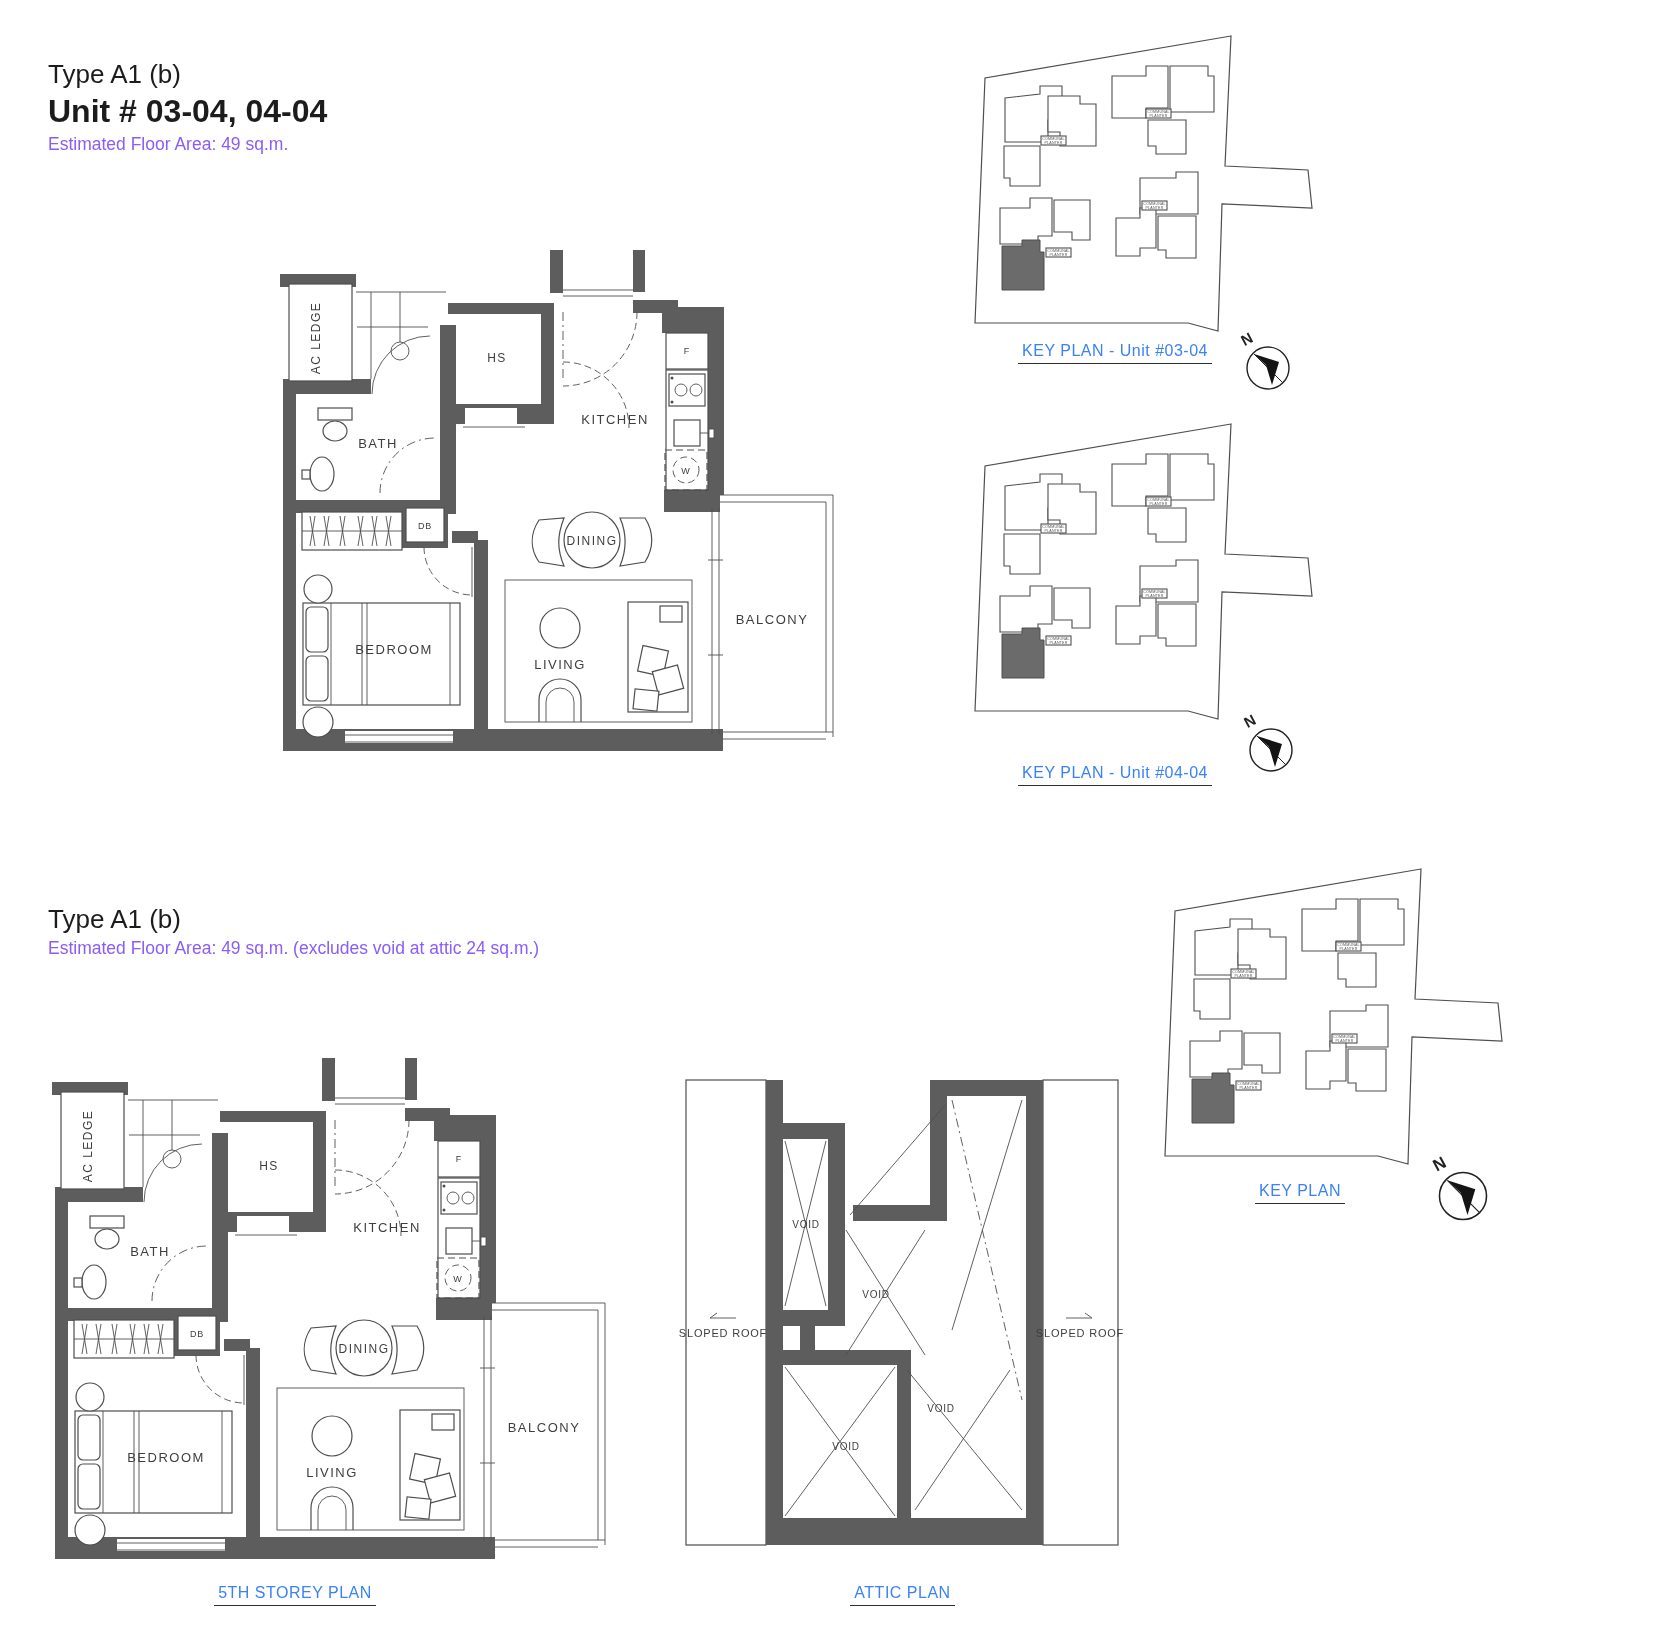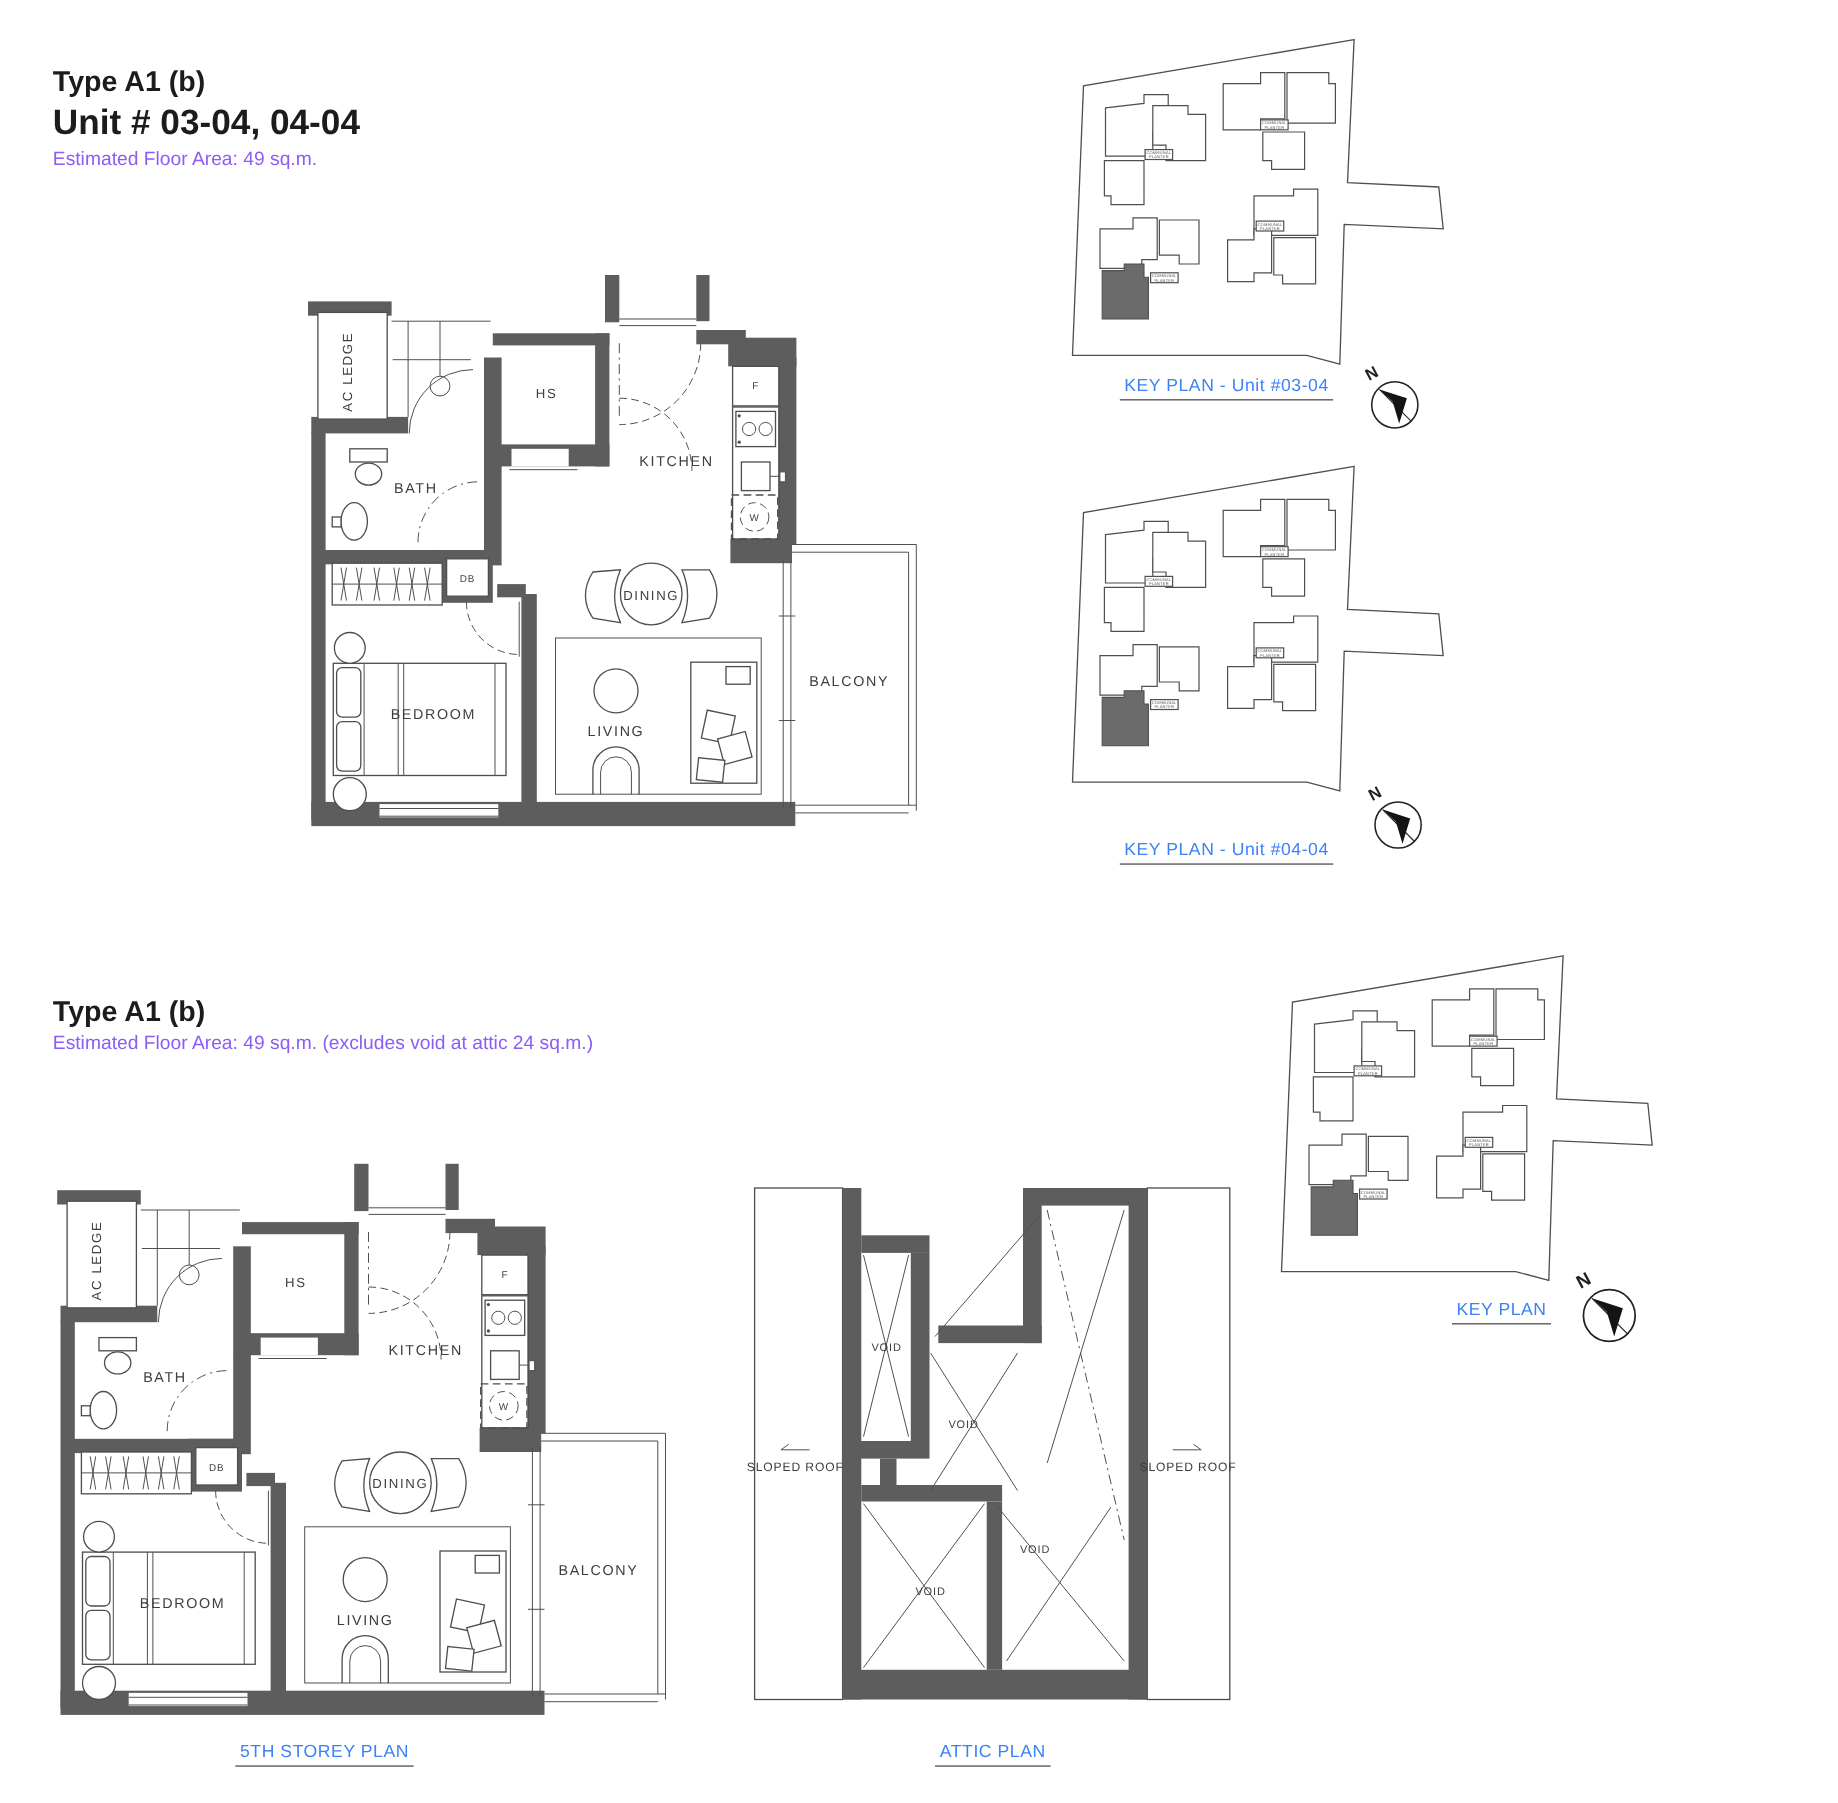--- a/index.html
+++ b/index.html
@@ -15,21 +15,21 @@
   .rtxt{fill:var(--text);font-family:"Liberation Sans",sans-serif;letter-spacing:1.5px;}
   .stxt{fill:var(--text);font-family:"Liberation Sans",sans-serif;letter-spacing:0.8px;}
   .siteb{stroke:#4f4f4f;stroke-width:1.2;fill:none;}
   .site{stroke:#4f4f4f;stroke-width:1.1;fill:#fff;}
   .hl{fill:var(--highlight);stroke:#4f4f4f;stroke-width:1;}
   .tiny{font-size:3.6px;fill:#555;letter-spacing:0.2px;font-family:"Liberation Sans",sans-serif;}
   .cmpc{stroke:#222;stroke-width:1.4;fill:#fff;}
   .cmpa{fill:#141414;}
   .cmpn{font-size:15px;font-weight:bold;fill:#222;font-family:"Liberation Sans",sans-serif;}
   .hdr{position:absolute;color:#1c1c1c;}
-  .hdr .t1{font-size:26px;font-weight:700;line-height:1.28;}
+  .hdr .t1{font-size:26px;font-weight:400;line-height:1.28;}
   .hdr .t2{font-size:32px;font-weight:700;line-height:1.28;}
   .hdr .t3{font-size:17.5px;font-weight:400;margin-top:2px;color:#8b5cf6;}
   .capwrap{position:absolute;text-align:center;}
   .cap{display:inline-block;font-size:16px;letter-spacing:0.5px;color:#3b82f6;
        border-bottom:1.6px solid #2e2e2e;padding:0 4px 3px 4px;}
 </style>
 </head>
 <body>
 
 <div id="canvas">
@@ -343,17 +343,17 @@
 </div>
 <div class="capwrap" style="left:985px;top:732px;width:260px;margin-top:32px;">
   <span class="cap">KEY PLAN - Unit #04-04</span>
 </div>
 <div class="capwrap" style="left:180px;top:1584px;width:230px;">
   <span class="cap">5TH STOREY PLAN</span>
 </div>
 <div class="capwrap" style="left:790px;top:1584px;width:225px;">
   <span class="cap">ATTIC PLAN</span>
 </div>
-<div class="capwrap" style="left:1190px;top:1182px;width:220px;text-align:right;">
+<div class="capwrap" style="left:1190px;top:1182px;width:220px;">
   <span class="cap">KEY PLAN</span>
 </div>
 
 </div>
 
 </body></html>

